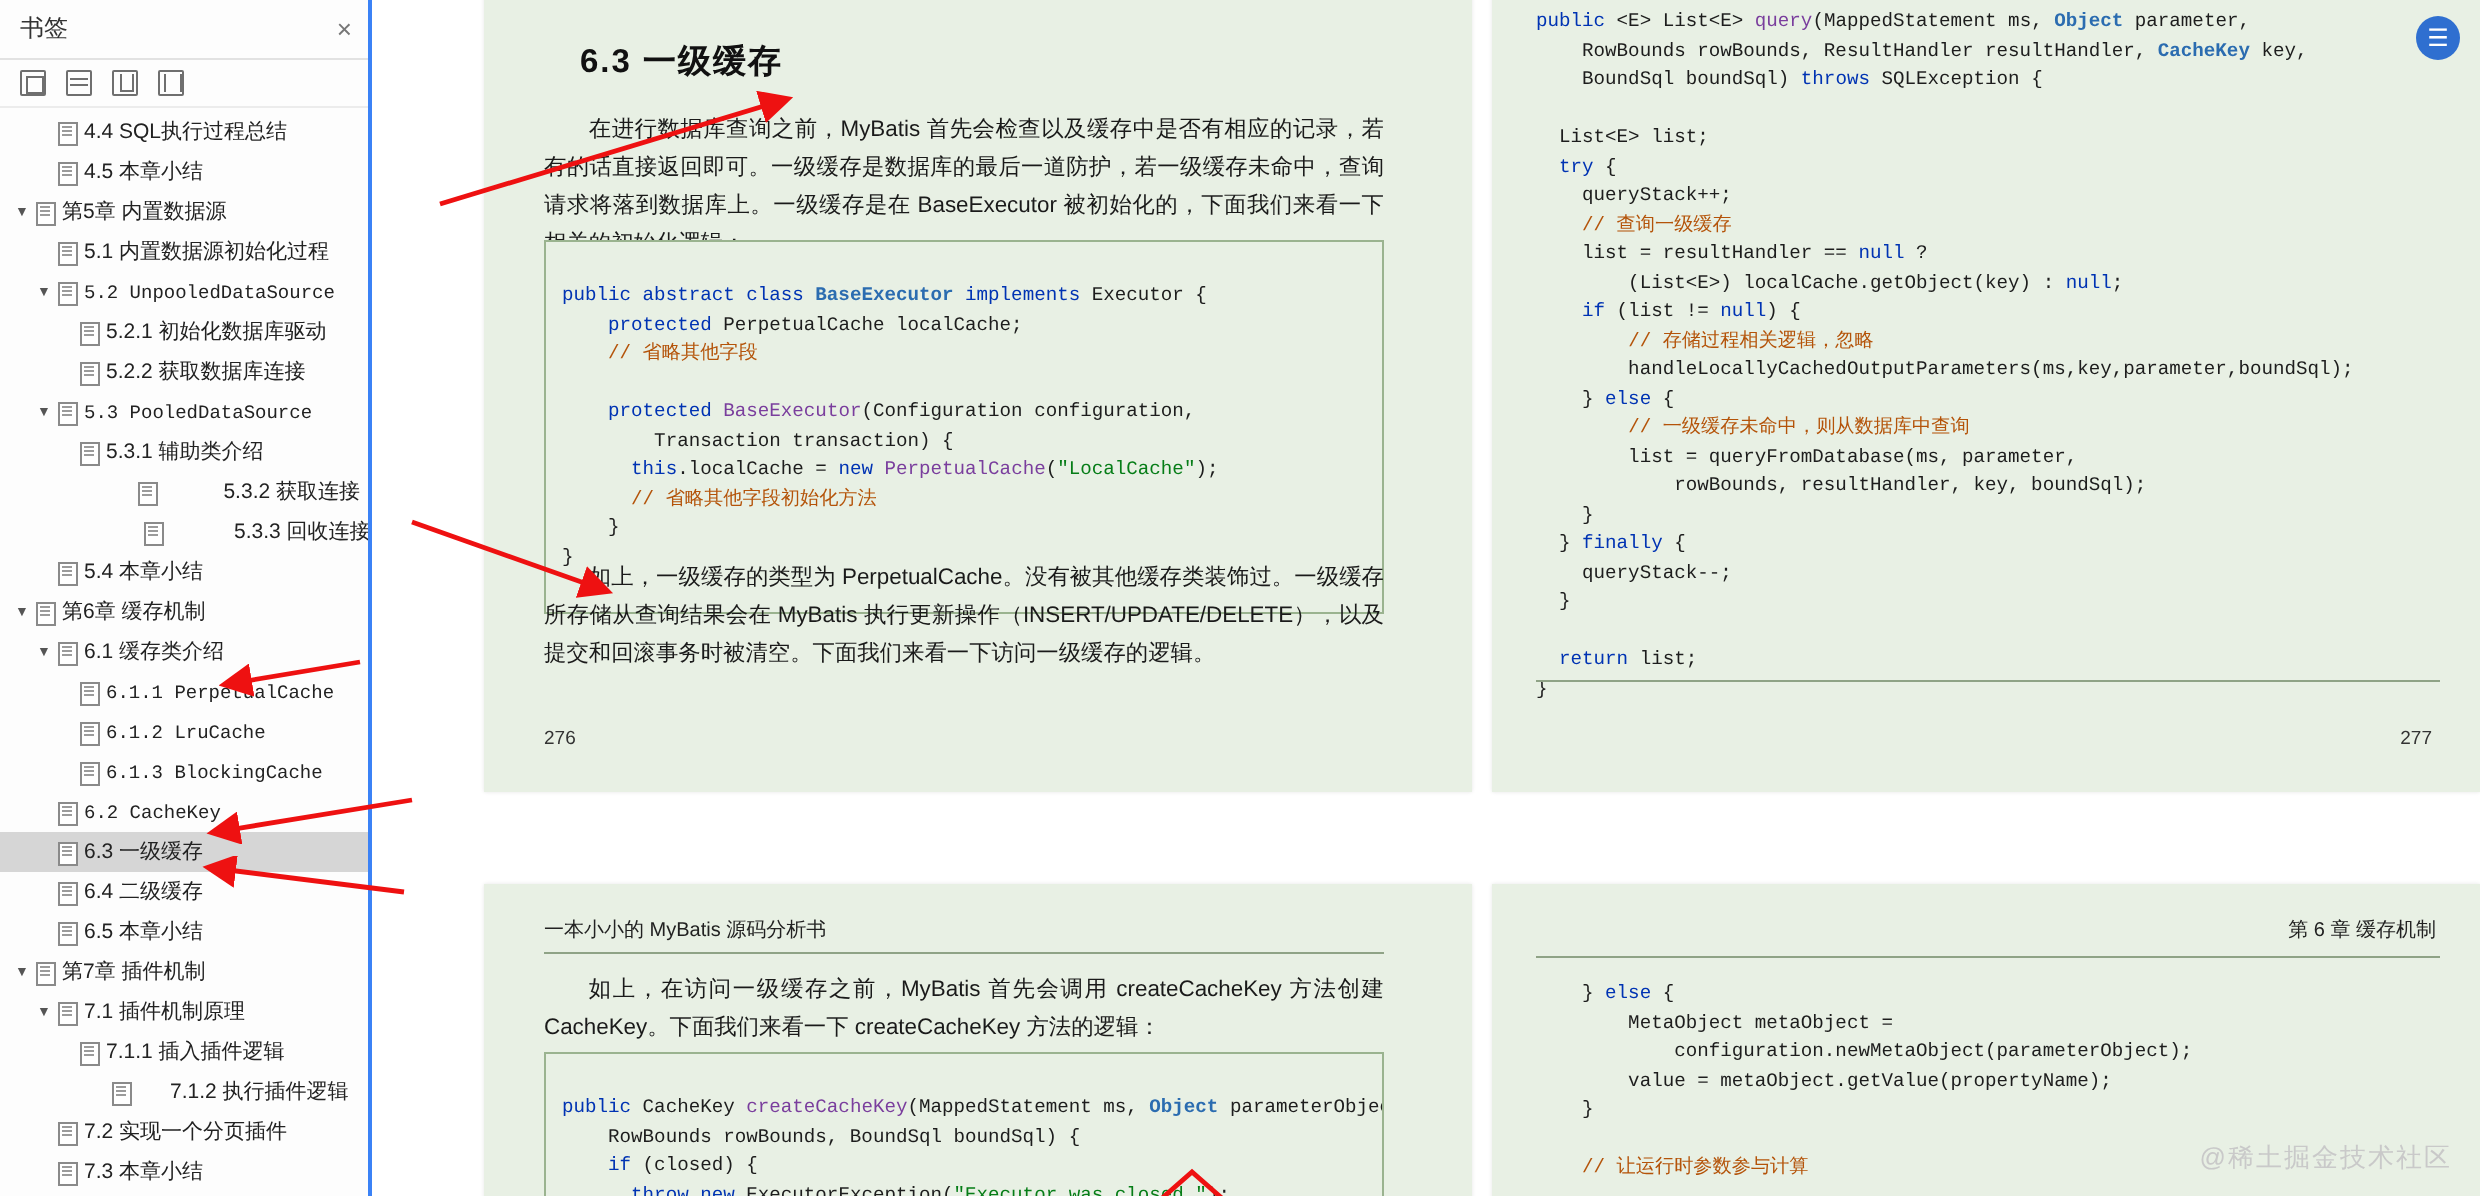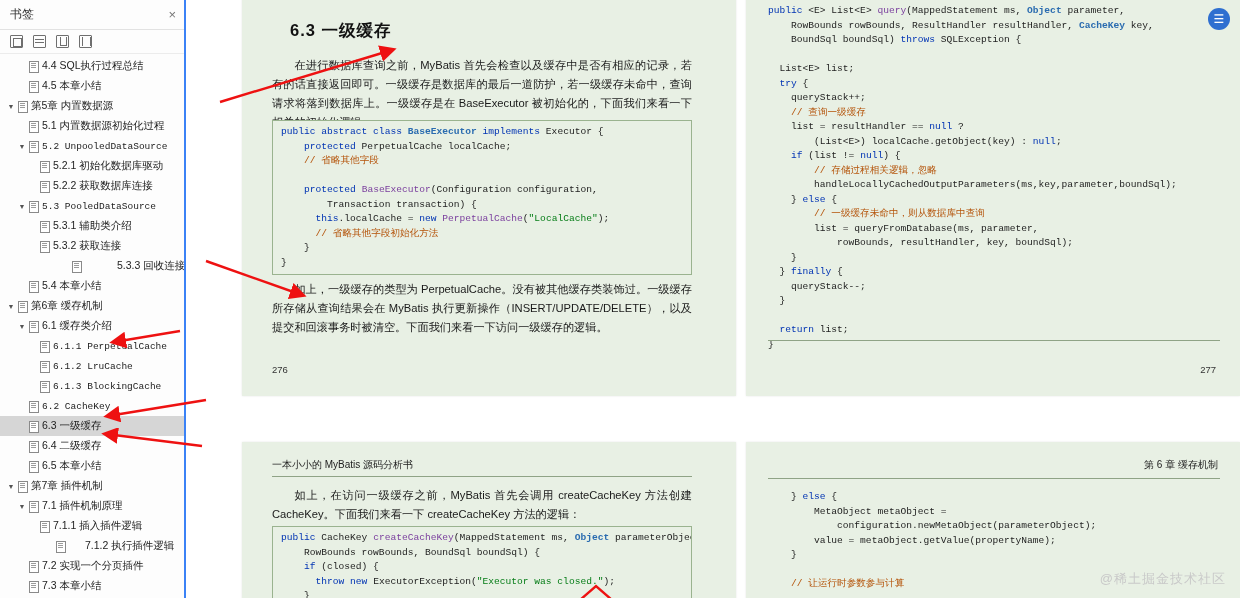--- a/index.html
+++ b/index.html
@@ -167,21 +167,21 @@
   .para {
     font-size: 11.2px;
     line-height: 19px;
     color: #1a1a1a;
     text-align: justify;
     text-indent: 2em;
   }
   .code-box {
     border: 1px solid #9ab38f;
     background: #e8f0e4;
-    padding: 4px 8px;
+    padding: 20px 8px;
     font-family: "Liberation Mono", monospace;
     font-size: 9.6px;
     line-height: 14.5px;
     color: #1d1d1d;
     white-space: pre;
     overflow: hidden;
   }
   .kw   { color: #0033b3; }
   .cls  { color: #2b6cb0; font-weight: bold; }
   .mth  { color: #7a3e9d; }
@@ -288,21 +288,21 @@
         <div class="tree-item" style="padding-left: 17px;">
           <span class="tw">▼</span>
           <span class="bm-ico"></span>
           <span class="mono-lbl">5.3 PooledDataSource</span>
         </div>
         <div class="tree-item" style="padding-left: 28px;">
           <span class="tw"></span>
           <span class="bm-ico"></span>
           <span>5.3.1 辅助类介绍</span>
         </div>
-        <div class="tree-item" style="padding-left: 28px;">
+        <div class="tree-item" style="padding-left: 28px; justify-content: space-between;">
           <span class="tw"></span>
           <span class="bm-ico"></span>
           <span>5.3.2 获取连接</span>
         </div>
         <div class="tree-item" style="padding-left: 28px; gap: 32px;">
           <span class="tw"></span>
           <span class="bm-ico"></span>
           <span>5.3.3 回收连接</span>
         </div>
         <div class="tree-item" style="padding-left: 17px;">

